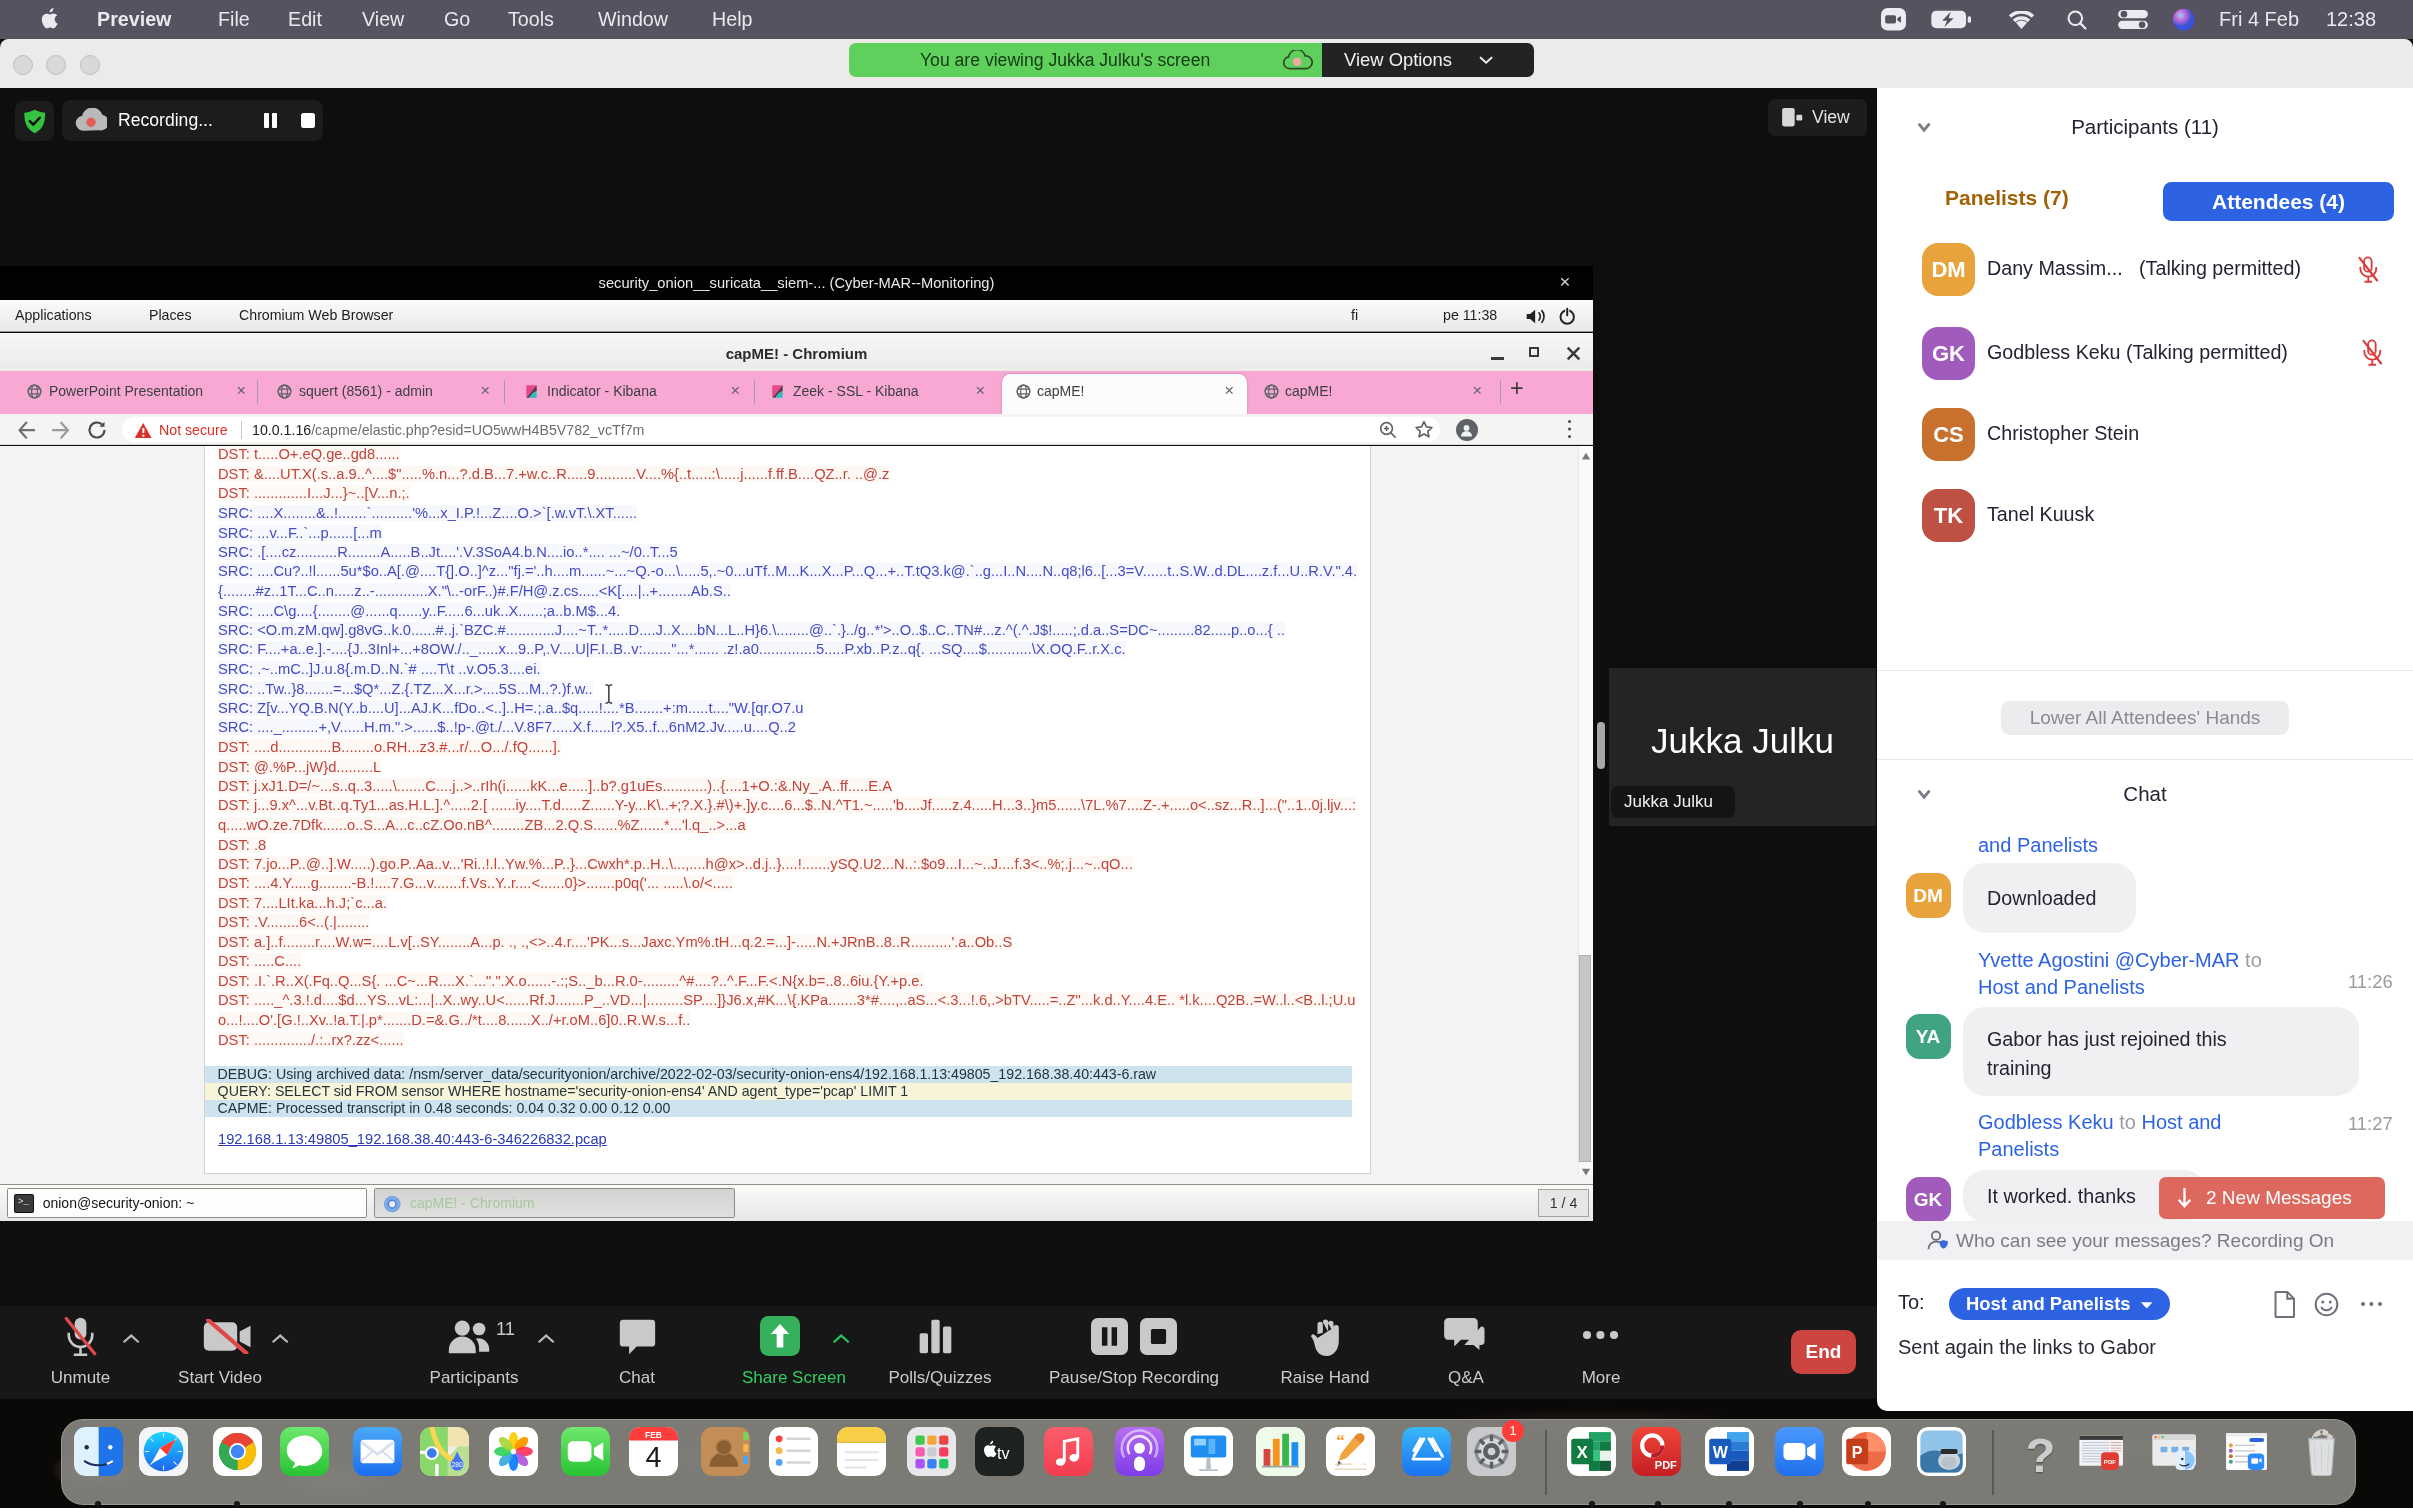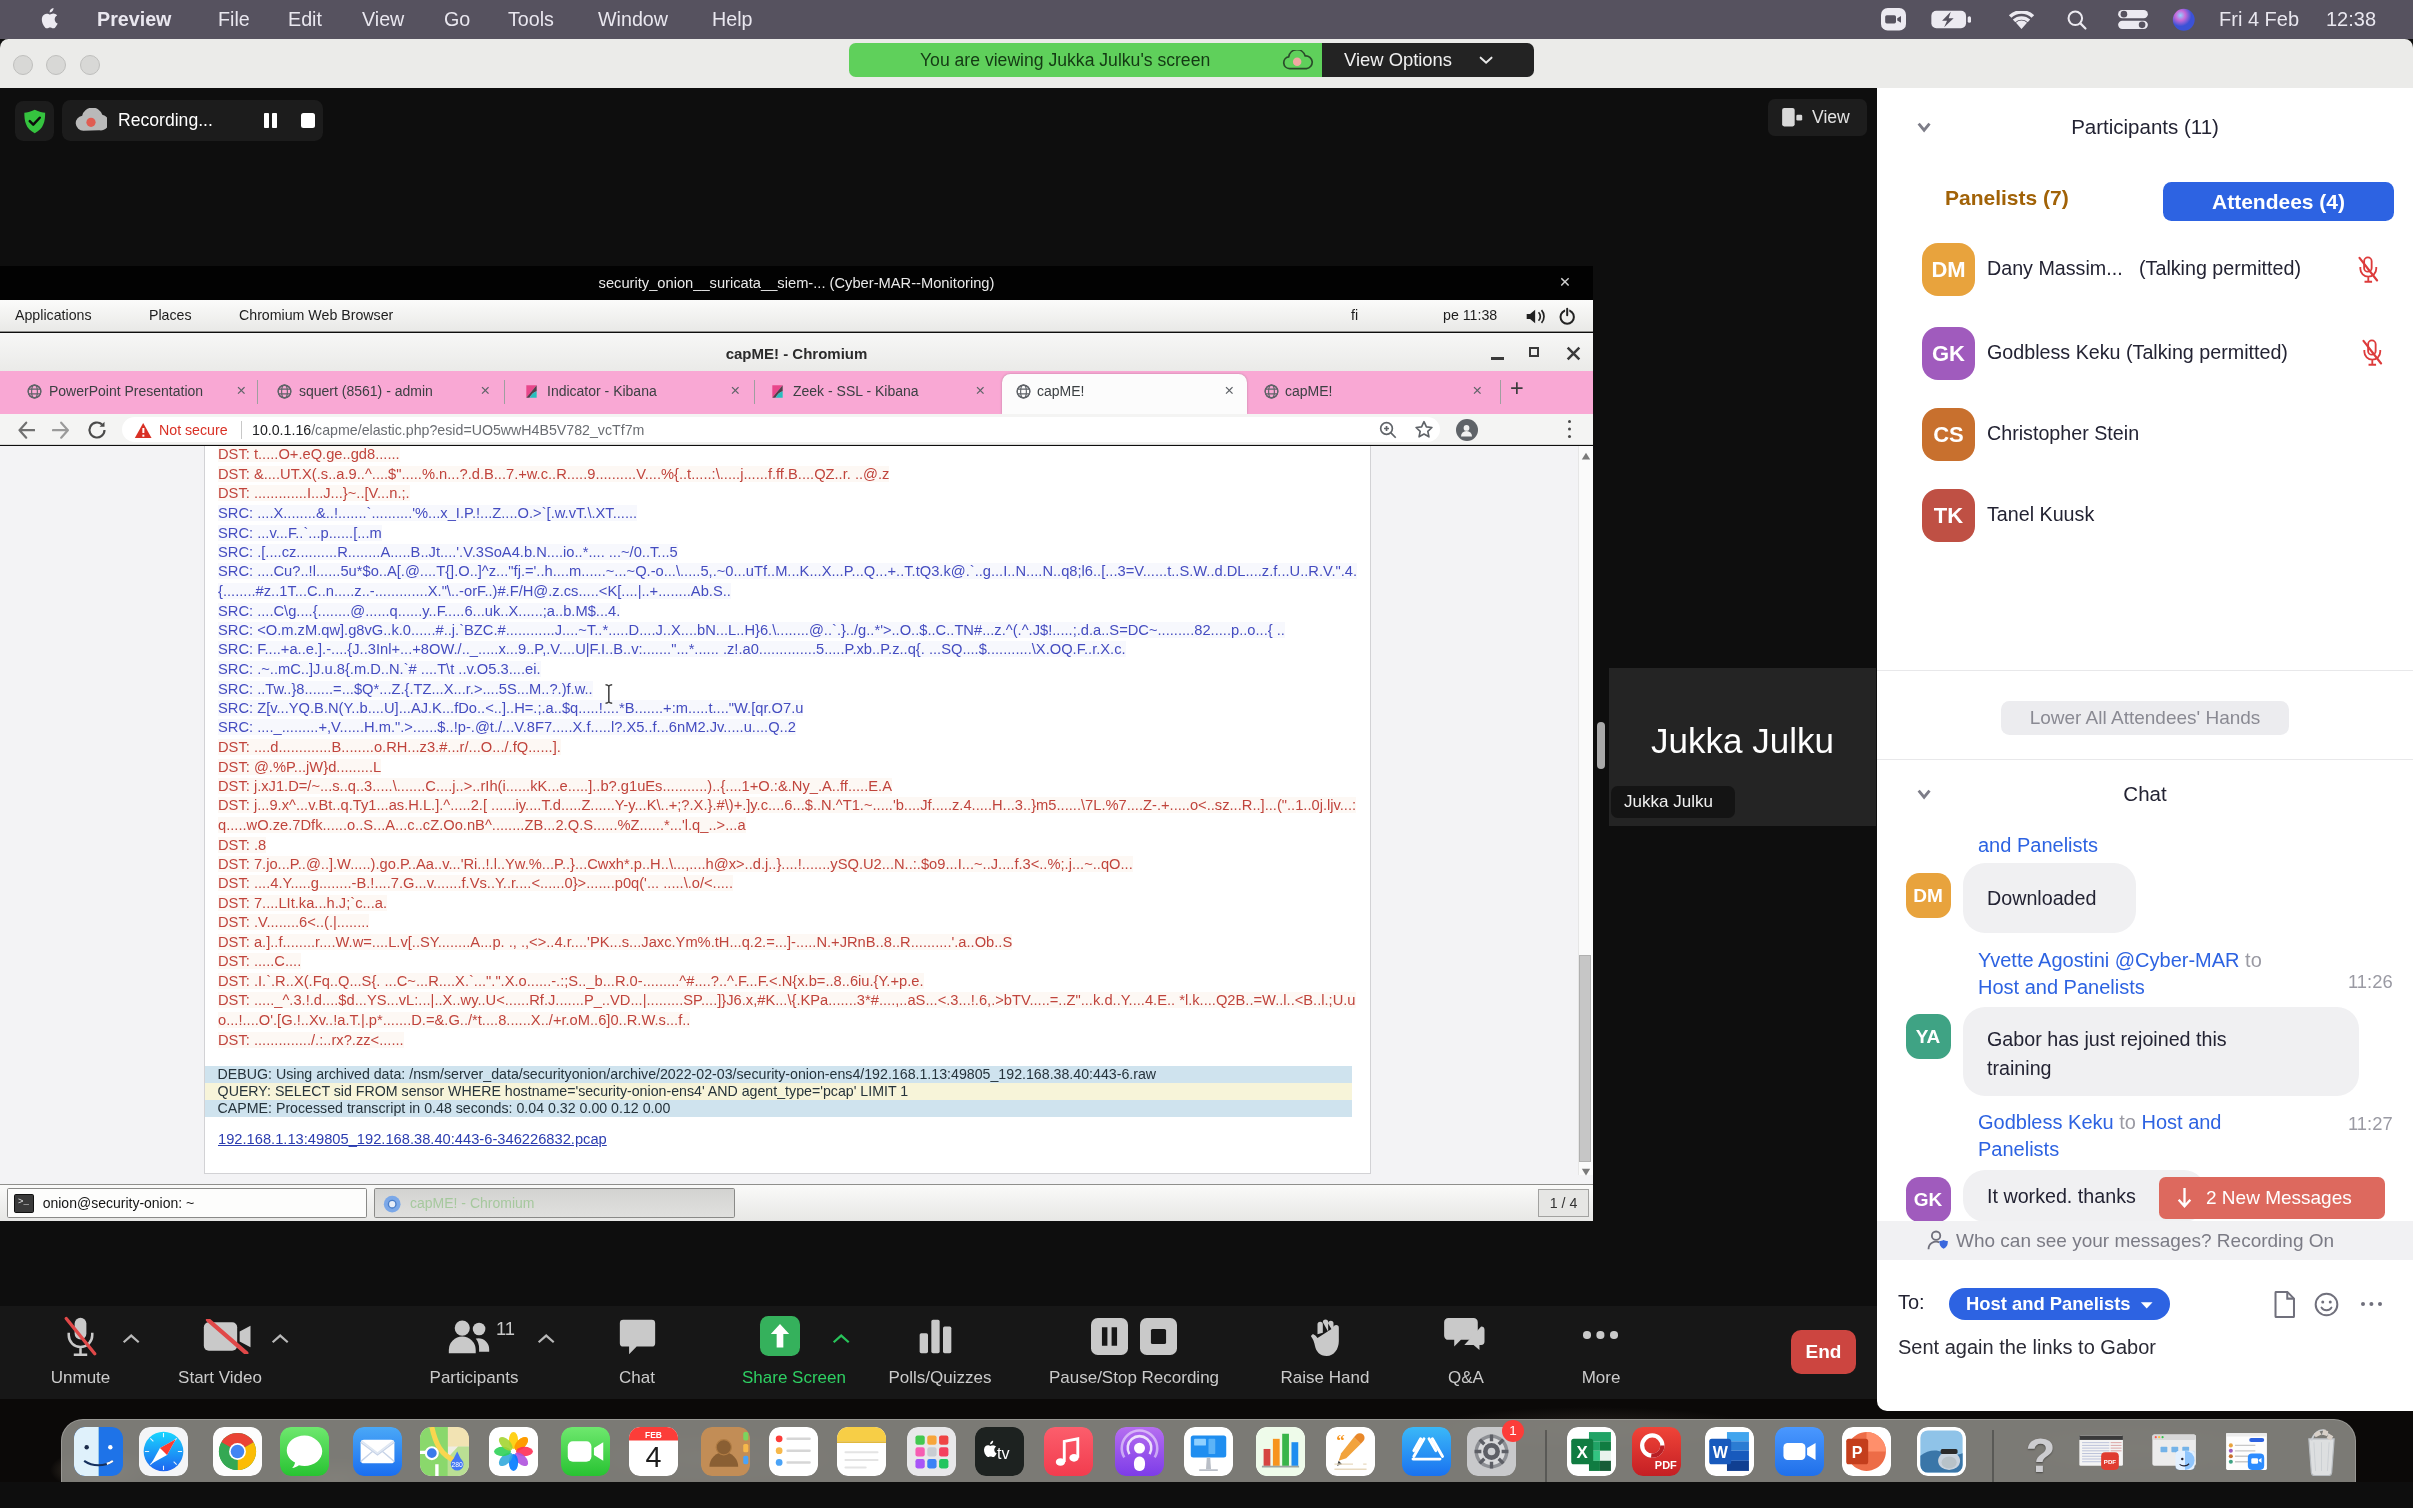--- a/index.html
+++ b/index.html
@@ -1,21 +1,21 @@
 <!DOCTYPE html>
 <html style="font-size:13.4px"><head>
 <meta charset="utf-8">
 <style>
 * { margin:0; padding:0; box-sizing:border-box; }
 html,body { width:2413px; height:1508px; background:#000; overflow:hidden; font-family:"Liberation Sans", sans-serif; }
 .abs { position:absolute; }
 #root { position:relative; width:2413px; height:1508px; background:#0e0e0e; }
 
 
-#wall { left:0; top:1399px; width:2413px; height:83px; background:#0b0908; overflow:hidden; }
+#wall { left:0; top:1399px; width:2413px; height:109px; background:#0b0908; overflow:hidden; }
 #dock { position:absolute; left:61px; top:20px; width:2295px; height:86px; background:rgba(134,132,127,0.92); border:0.8px solid rgba(255,255,255,0.22); border-radius:22px; }
 .dicon { position:absolute; top:6.7px; width:49px; height:49px; border-radius:11px; }
 .ddot { position:absolute; top:81px; width:5.9px; height:5.9px; border-radius:50%; background:#161616; }
 .dsep { position:absolute; top:10px; width:1.7px; height:65px; background:rgba(40,40,40,0.4); }
 
 
 #stage { left:0; top:88px; width:1877px; height:1311px; background:#0e0e0e; }
 
 
 #sec-title { left:0; top:266px; width:1593px; height:34px; background:#020202; color:#e9e9e9; }

